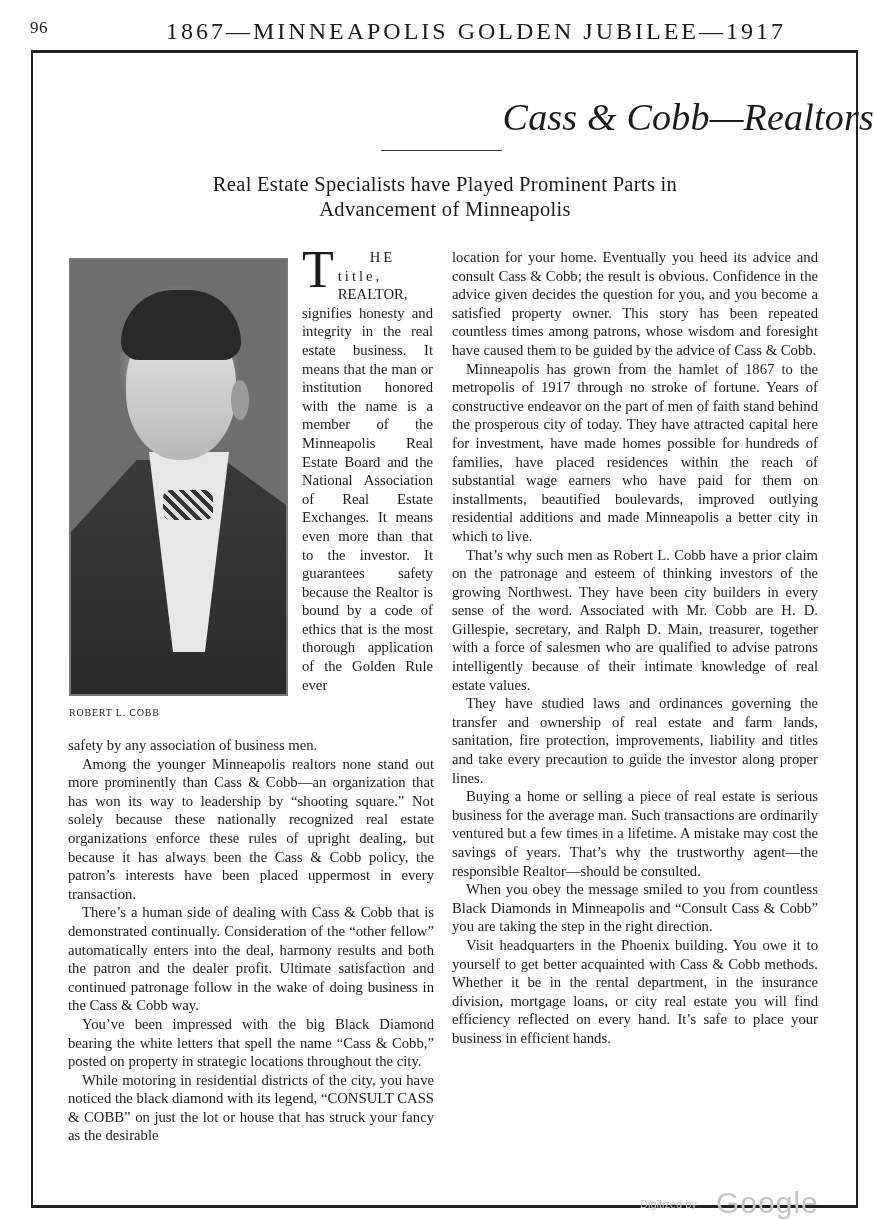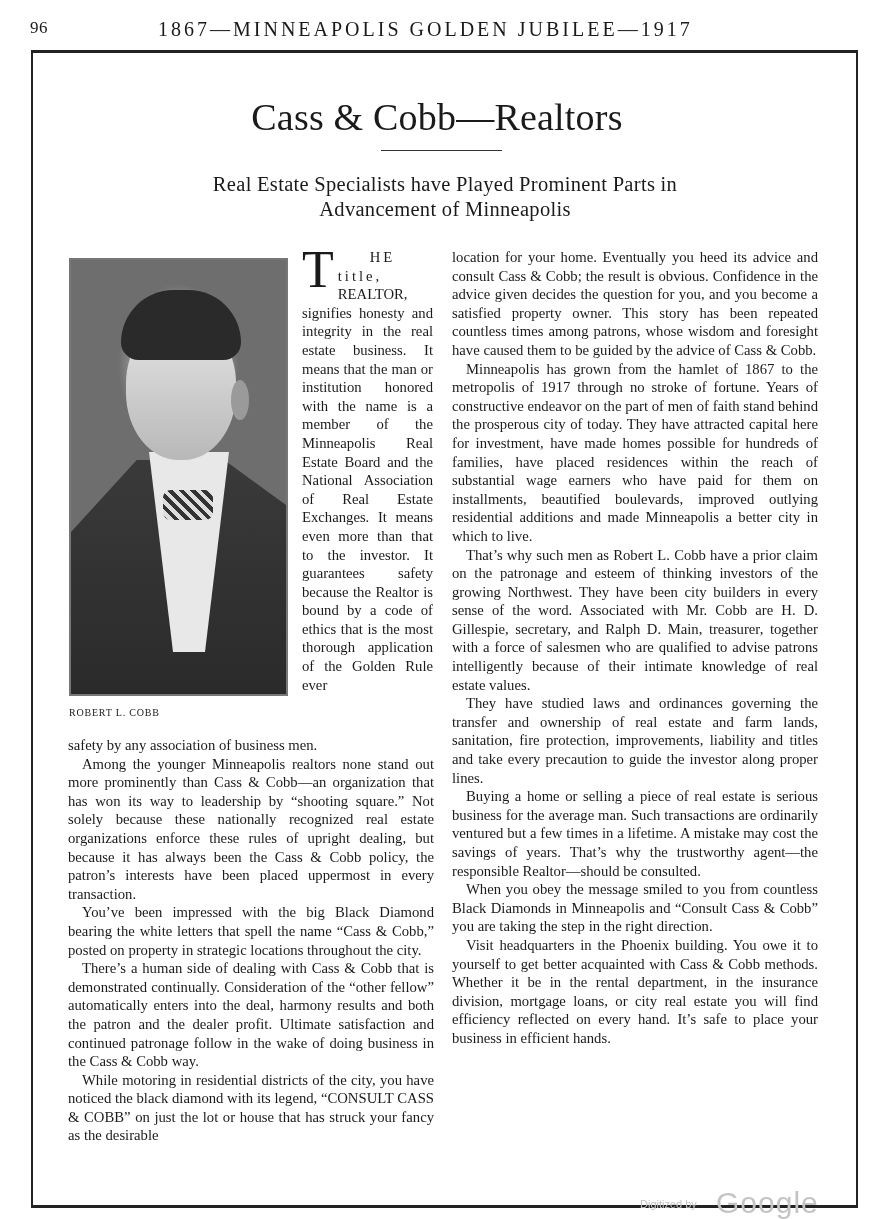--- a/index.html
+++ b/index.html
@@ -1,23 +1,23 @@
 <!DOCTYPE html>
 <html><head>
 <meta charset="utf-8">
 <style>
   html, body { margin:0; padding:0; background:#ffffff; }
   body { width:874px; height:1219px; position:relative; overflow:hidden;
          font-family:"Liberation Serif","DejaVu Serif",serif; color:#1a1a1a; }
   .running-head { position:absolute; top:18px; left:0; width:874px; height:30px;text-align:right; }
   .page-num { position:absolute; left:30px; top:0; font-size:17px; letter-spacing:0.5px; }
-  .head-title { position:absolute; left:158px; top:0; font-size:20px; letter-spacing:3px; white-space:nowrap; }
+  .head-title { position:absolute; left:166px; top:0; font-size:24px; letter-spacing:3px; white-space:nowrap; }
   .frame { position:absolute; left:31px; top:50px; width:823px; height:1152px;
            border-top:3px solid #222; border-left:2px solid #222; border-right:2px solid #222; border-bottom:3px solid #222; }
-  .main-title { position:absolute; top:95px; left:0; width:874px; text-align:center; font-size:38px; letter-spacing:0.2px; }
+  .main-title { position:absolute; top:95px; left:0; width:874px; text-align:right; font-size:38px; letter-spacing:0.2px;font-style:italic; }
   .title-rule { position:absolute; top:150px; left:381px; width:121px; height:1px; background:#333; }
   .subtitle { position:absolute; top:172px; left:100px; width:690px; text-align:center; font-size:20.5px; line-height:25px; letter-spacing:0.3px; }
   .photo { position:absolute; left:69px; top:258px; width:219px; height:438px;
            border:2px solid #777; box-sizing:border-box; overflow:hidden;
            background:radial-gradient(ellipse 60px 80px at 50% 24%, #d8d8d8 0%, #a8a8a8 60%, #6e6e6e 100%),
                       linear-gradient(180deg,#8a8a8a 0%,#5a5a5a 100%); }
   .photo .hair { position:absolute; left:50px; top:30px; width:120px; height:70px; border-radius:60px 60px 20px 20px; background:#2a2a2a; }
   .photo .face { position:absolute; left:55px; top:60px; width:110px; height:140px; border-radius:45% 45% 48% 48%; background:linear-gradient(180deg,#e4e4e4,#b8b8b8); }
   .photo .ear { position:absolute; left:160px; top:120px; width:18px; height:40px; border-radius:50%; background:#9a9a9a; }
   .photo .suit { position:absolute; left:0; top:200px; width:219px; height:240px; background:linear-gradient(180deg,#3a3a3a,#2a2a2a); clip-path:polygon(0 30%, 30% 0, 70% 0, 100% 20%, 100% 100%, 0 100%); }
@@ -65,22 +65,22 @@
 <div class="col narrow">
   <p class="noindent">
     <span class="dropcap">T</span><span class="spaced">HE title,</span>
     <span>REALTOR, signifies honesty and integrity in the real estate business. It means that the man or institution honored with the name is a member of the Minneapolis Real Estate Board and the National Association of Real Estate Exchanges. It means even more than that to the investor. It guarantees safety because the Realtor is bound by a code of ethics that is the most thorough application of the Golden Rule ever</span>
   </p>
 </div>
 
 <div class="col left-col">
   <p class="noindent">safety by any association of business men.</p>
   <p>Among the younger Minneapolis realtors none stand out more prominently than Cass &amp; Cobb—an organization that has won its way to leadership by “shooting square.” Not solely because these nationally recognized real estate organizations enforce these rules of upright dealing, but because it has always been the Cass &amp; Cobb policy, the patron’s interests have been placed uppermost in every transaction.</p>
+  <p>There’s a human side of dealing with Cass &amp; Cobb that is demonstrated continually. Consideration of the “other fellow” automatically enters into the deal, harmony results and both the patron and the dealer profit. Ultimate satisfaction and continued patronage follow in the wake of doing business in the Cass &amp; Cobb way.</p>
   <p>You’ve been impressed with the big Black Diamond bearing the white letters that spell the name “Cass &amp; Cobb,” posted on property in strategic locations throughout the city.</p>
-  <p>There’s a human side of dealing with Cass &amp; Cobb that is demonstrated continually. Consideration of the “other fellow” automatically enters into the deal, harmony results and both the patron and the dealer profit. Ultimate satisfaction and continued patronage follow in the wake of doing business in the Cass &amp; Cobb way.</p>
   <p>While motoring in residential districts of the city, you have noticed the black diamond with its legend, “CONSULT CASS &amp; COBB” on just the lot or house that has struck your fancy as the desirable</p>
 </div>
 
 <div class="col right-col">
   <p class="noindent">location for your home. Eventually you heed its advice and consult Cass &amp; Cobb; the result is obvious. Confidence in the advice given decides the question for you, and you become a satisfied property owner. This story has been repeated countless times among patrons, whose wisdom and foresight have caused them to be guided by the advice of Cass &amp; Cobb.</p>
   <p>Minneapolis has grown from the hamlet of 1867 to the metropolis of 1917 through no stroke of fortune. Years of constructive endeavor on the part of men of faith stand behind the prosperous city of today. They have attracted capital here for investment, have made homes possible for hundreds of families, have placed residences within the reach of substantial wage earners who have paid for them on installments, beautified boulevards, improved outlying residential additions and made Minneapolis a better city in which to live.</p>
   <p>That’s why such men as Robert L. Cobb have a prior claim on the patronage and esteem of thinking investors of the growing Northwest. They have been city builders in every sense of the word. Associated with Mr. Cobb are H. D. Gillespie, secretary, and Ralph D. Main, treasurer, together with a force of salesmen who are qualified to advise patrons intelligently because of their intimate knowledge of real estate values.</p>
   <p>They have studied laws and ordinances governing the transfer and ownership of real estate and farm lands, sanitation, fire protection, improvements, liability and titles and take every precaution to guide the investor along proper lines.</p>
   <p>Buying a home or selling a piece of real estate is serious business for the average man. Such transactions are ordinarily ventured but a few times in a lifetime. A mistake may cost the savings of years. That’s why the trustworthy agent—the responsible Realtor—should be consulted.</p>
   <p>When you obey the message smiled to you from countless Black Diamonds in Minneapolis and “Consult Cass &amp; Cobb” you are taking the step in the right direction.</p>

